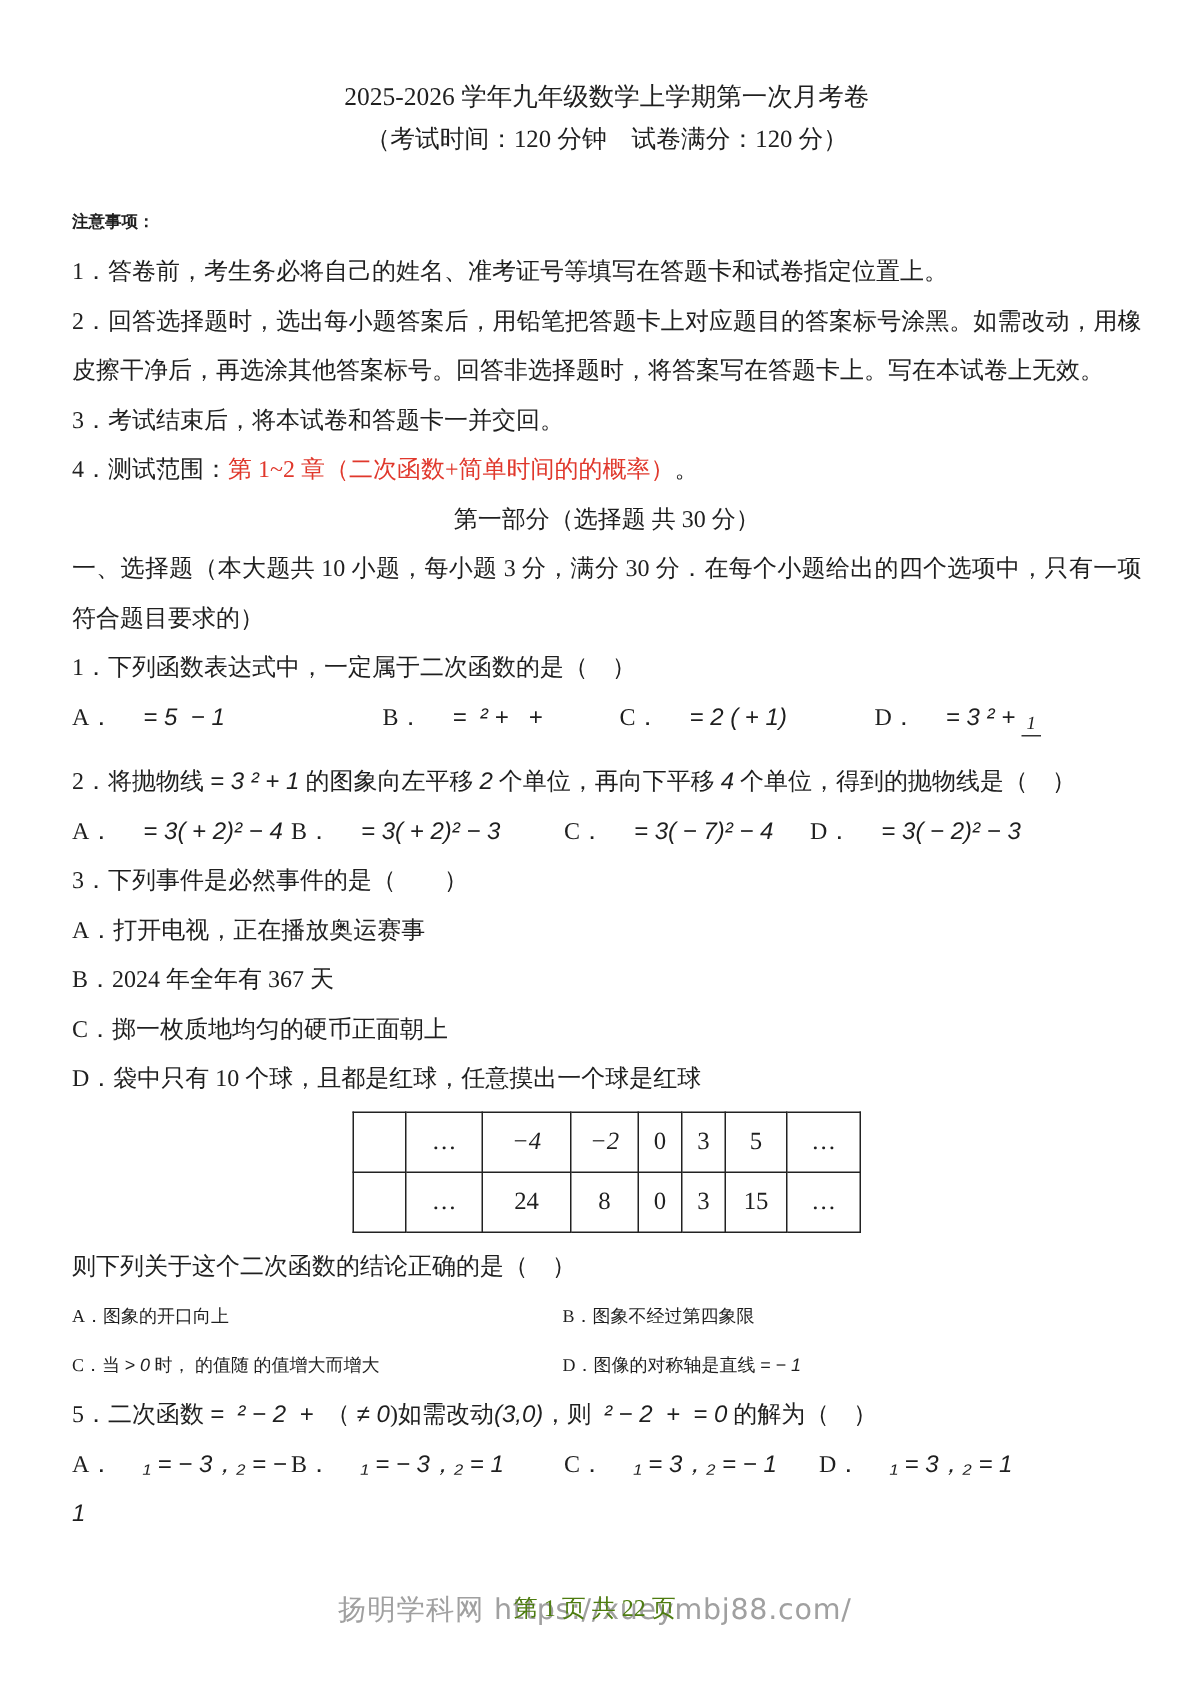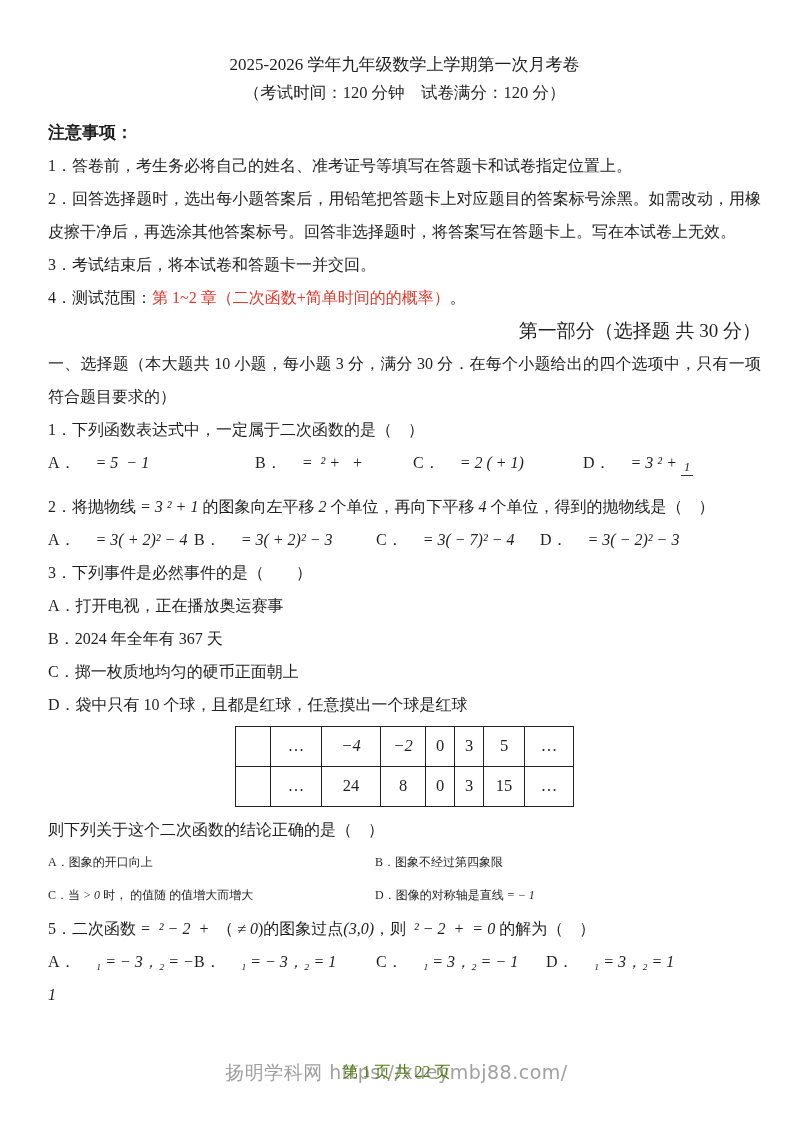--- a/index.html
+++ b/index.html
@@ -13,25 +13,25 @@
     font-family:"Liberation Serif","DejaVu Serif",serif;
     color:var(--ink);overflow:hidden;box-sizing:border-box;
   }
   .content{padding:52px 32px 0 48px;}
   .center{text-align:center;}
   .title{font-size:17px;line-height:26px;}
   .subtitle{font-size:16.5px;line-height:30px;margin-top:0;}
   .line{font-size:16px;line-height:33px;white-space:pre-wrap;}
   .para{font-size:16px;line-height:33px;white-space:pre-wrap;text-align:justify;}
   .bold{font-weight:bold;}
-  .notice-head{margin-top:8px;font-size:17px;}
-  .part-head{font-size:19px;text-align:right;}
+  .notice-head{margin-top:24px;font-size:11px;}
+  .part-head{font-size:16px;}
   .zh{}
   .red{color:var(--red);}
-  .f{font-family:Liberation Serif, serif;font-style:italic;}
+  .f{font-family:Liberation Sans, sans-serif;font-style:italic;}
   .lab{padding-right:20px;}
   .optrow{display:flex;font-size:16px;line-height:33px;white-space:pre-wrap;align-items:baseline;}
   .opt{display:inline-block;}
   .w170{width:170px;}
   .w158{width:158px;margin-left:37px;}
   .w146{width:146px;}
   .w182{width:182px;}
   .w164{width:164px;}
   .col2{display:flex;font-size:12px;line-height:33px;white-space:pre-wrap;}
   .col-left{width:327px;}
@@ -126,21 +126,21 @@
     <div class="line">则下列关于这个二次函数的结论正确的是（　）</div>
     <div class="col2">
       <span class="col-left">A．图象的开口向上</span>
       <span class="col-right">B．图象不经过第四象限</span>
     </div>
     <div class="col2">
       <span class="col-left"><span class="zh">C．当 </span><span class="f">&gt; 0</span><span class="zh"> 时， 的值随 的值增大而增大</span></span>
       <span class="col-right"><span class="zh">D．图像的对称轴是直线 </span><span class="f">= − 1</span></span>
     </div>
 
-    <div class="line"><span class="zh">5．二次函数 </span><span class="f">=  ² − 2  + </span><span class="zh"> （</span><span class="f"> ≠ 0</span><span class="zh">)的图象过点</span><span class="f">(3,0)</span><span class="zh">，则 </span><span class="f"> ² − 2  +  = 0</span><span class="zh"> 的解为（　）</span></div>
+    <div class="line"><span class="zh">5．二次函数 </span><span class="f">=  ² − 2  + </span><span class="zh"> （</span><span class="f"> ≠ 0</span><span class="zh">)如需改动</span><span class="f">(3,0)</span><span class="zh">，则 </span><span class="f"> ² − 2  +  = 0</span><span class="zh"> 的解为（　）</span></div>
     <div class="optrow">
       <span class="opt w146"><span class="lab">A．</span><span class="f">₁ = − 3，₂ = − 1</span></span>
       <span class="opt w182"><span class="lab">B．</span><span class="f">₁ = − 3，₂ = 1</span></span>
       <span class="opt w170"><span class="lab">C．</span><span class="f">₁ = 3，₂ = − 1</span></span>
       <span class="opt"><span class="lab">D．</span><span class="f">₁ = 3，₂ = 1</span></span>
     </div>
 
   </div>
 
   <div class="footer">

